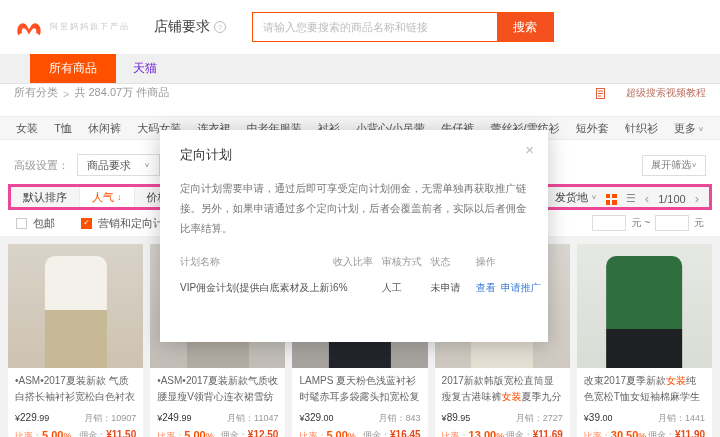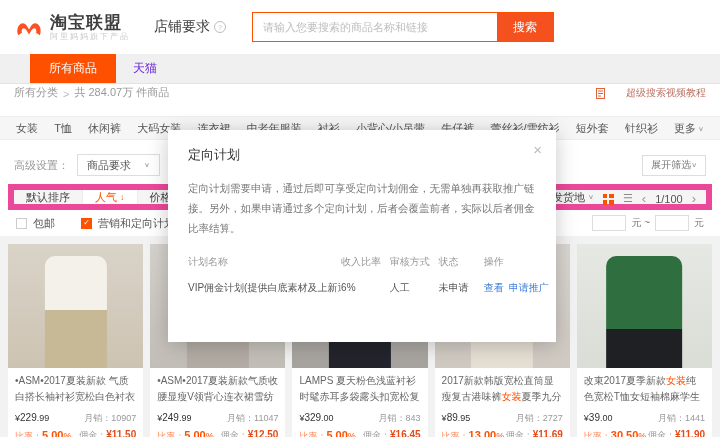--- a/index.html
+++ b/index.html
@@ -37,21 +37,21 @@
 .cat-more{cursor:pointer;display:flex;align-items:center;gap:2px}
 .caret{font-size:8px;color:#999;transform:scaleY(.8)}
 
 
 .advrow{margin-top:14px;padding:0 14px;display:flex;align-items:center;height:22px}
 .adv-label{font-size:11px;color:#999}
 .dropdown-btn{margin-left:8px;height:22px;padding:0 9px;border:1px solid #ddd;background:#fff;font-size:11px;color:#555;display:inline-flex;align-items:center;gap:13px;cursor:pointer}
 .expand-btn{margin-left:auto;height:21px;padding:0 8px;border:1px solid #ddd;background:#fff;font-size:10px;color:#777;display:inline-flex;align-items:center;cursor:pointer}
 
 
-.sortbar{margin:8px 8px 0;height:26px;background:#f5f5f5;border:6px solid #ec4899;display:flex;align-items:center;font-size:11px;color:#3f3f3f}
+.sortbar{margin:8px 8px 0;height:26px;background:#f5f5f5;border:3px solid #ec4899;display:flex;align-items:center;font-size:11px;color:#3f3f3f}
 .sort-item{padding:0 12px;height:100%;display:flex;align-items:center;gap:3px;cursor:pointer}
 .sort-item.active{background:#fff;color:#ff5000;border-left:1px solid #ececec;border-right:1px solid #ececec}
 .sort-item.active .arrow{color:#ff5000}
 .arrow{font-size:9px}
 .sort-right{margin-left:auto;display:flex;align-items:flex-end;gap:9px;padding-right:10px}
 .ship-from{display:flex;align-items:center;gap:3px;cursor:pointer}
 .gridview-icon{width:11px;height:11px;display:grid;grid-template-columns:1fr 1fr;gap:2px;cursor:pointer}
 .gridview-icon i{background:#ff5000}
 .listview-icon{color:#8a8a8a;font-size:11px;cursor:pointer}
 .chev{color:#999;font-size:13px;cursor:pointer;line-height:1}
@@ -92,21 +92,21 @@
 .sales{font-size:9px;color:#999;white-space:nowrap}
 .meta-row{display:flex;justify-content:space-between;padding:4px 7px;font-size:9px;color:#999}
 .ratio{white-space:nowrap}
 .rlab{color:#ff8a5c}
 .ratio b{color:#ff5000;font-size:11px}
 .pct{color:#ff5000}
 .comm{white-space:nowrap}
 .comm b{color:#e64a19;font-size:10px}
 
 
-.modal{position:absolute;left:168px;top:130px;width:388px;height:212px;background:#fff;box-shadow:0 3px 20px rgba(0,0,0,.22);z-index:20;padding:16px 20px}
+.modal{position:absolute;left:160px;top:130px;width:388px;height:212px;background:#fff;box-shadow:0 3px 20px rgba(0,0,0,.22);z-index:20;padding:16px 20px}
 .modal-title{font-size:13px;color:#333}
 .modal-close{position:absolute;top:12px;right:14px;color:#bbb;font-size:15px;cursor:pointer;line-height:1}
 .modal-desc{margin-top:15px;font-size:10.5px;color:#777;line-height:1.9}
 .mtable{margin-top:16px;width:100%;font-size:10px}
 .mth{display:flex;color:#999;padding-bottom:12px}
 .mtr{display:flex;color:#555;align-items:center}
 .col-name{width:44%;white-space:nowrap;overflow:hidden}
 .col-ratio{width:14%}
 .col-method{width:14%}
 .col-status{width:13%}
@@ -117,21 +117,20 @@
 <body>
 
 <div class="header">
   <div class="logo">
     <span>
       <svg width="30" height="26" viewBox="0 0 36 28">
         <path d="M5 24 C1 13 10 5 15 12 L18 17 L21 12 C26 5 35 13 31 24 L26.5 21 C28 15 23.5 13.5 21 18 L18 23 L15 18 C12.5 13.5 8 15 9.5 21 Z" fill="#ff5021"></path>
       </svg>
     </span>
     <span class="logo-text">
-      <span class="logo-title">淘宝联盟</span>
       <span class="logo-sub">阿里妈妈旗下产品</span>
     </span>
   </div>
   <div class="more-topics">
     <span>店铺要求</span>
     <span class="circle-icon">?</span>
   </div>
   <div class="search-wrap">
     <input class="search-input" placeholder="请输入您要搜索的商品名称和链接" style="">
     <button class="search-btn">搜索</button>

